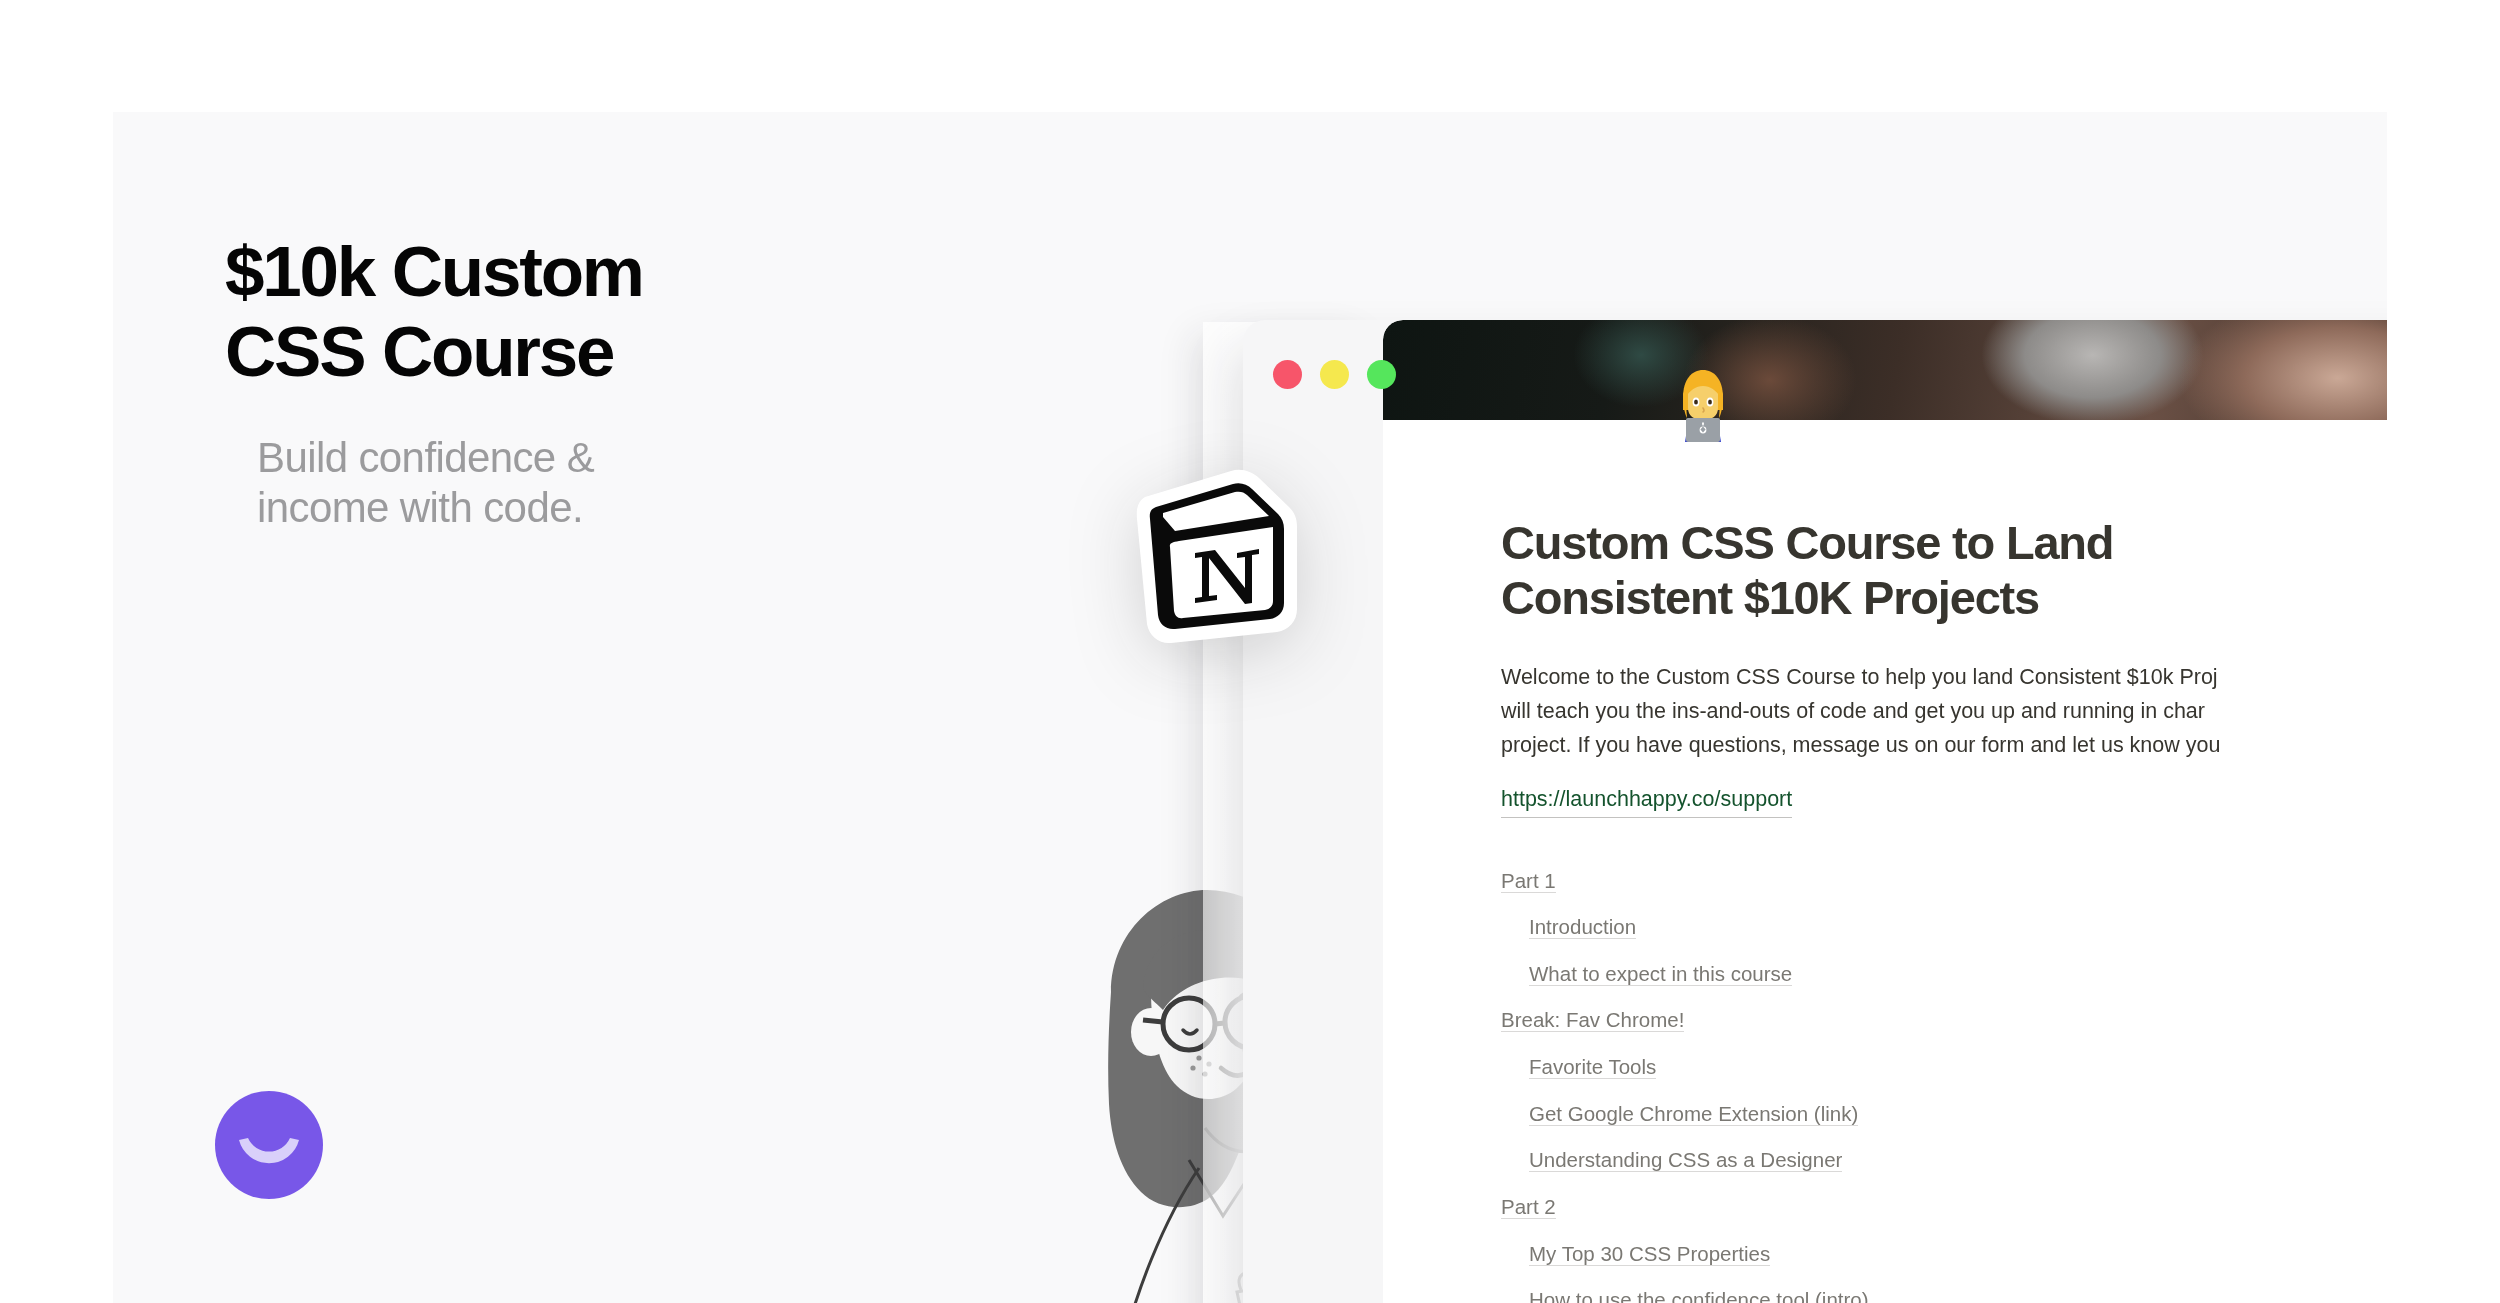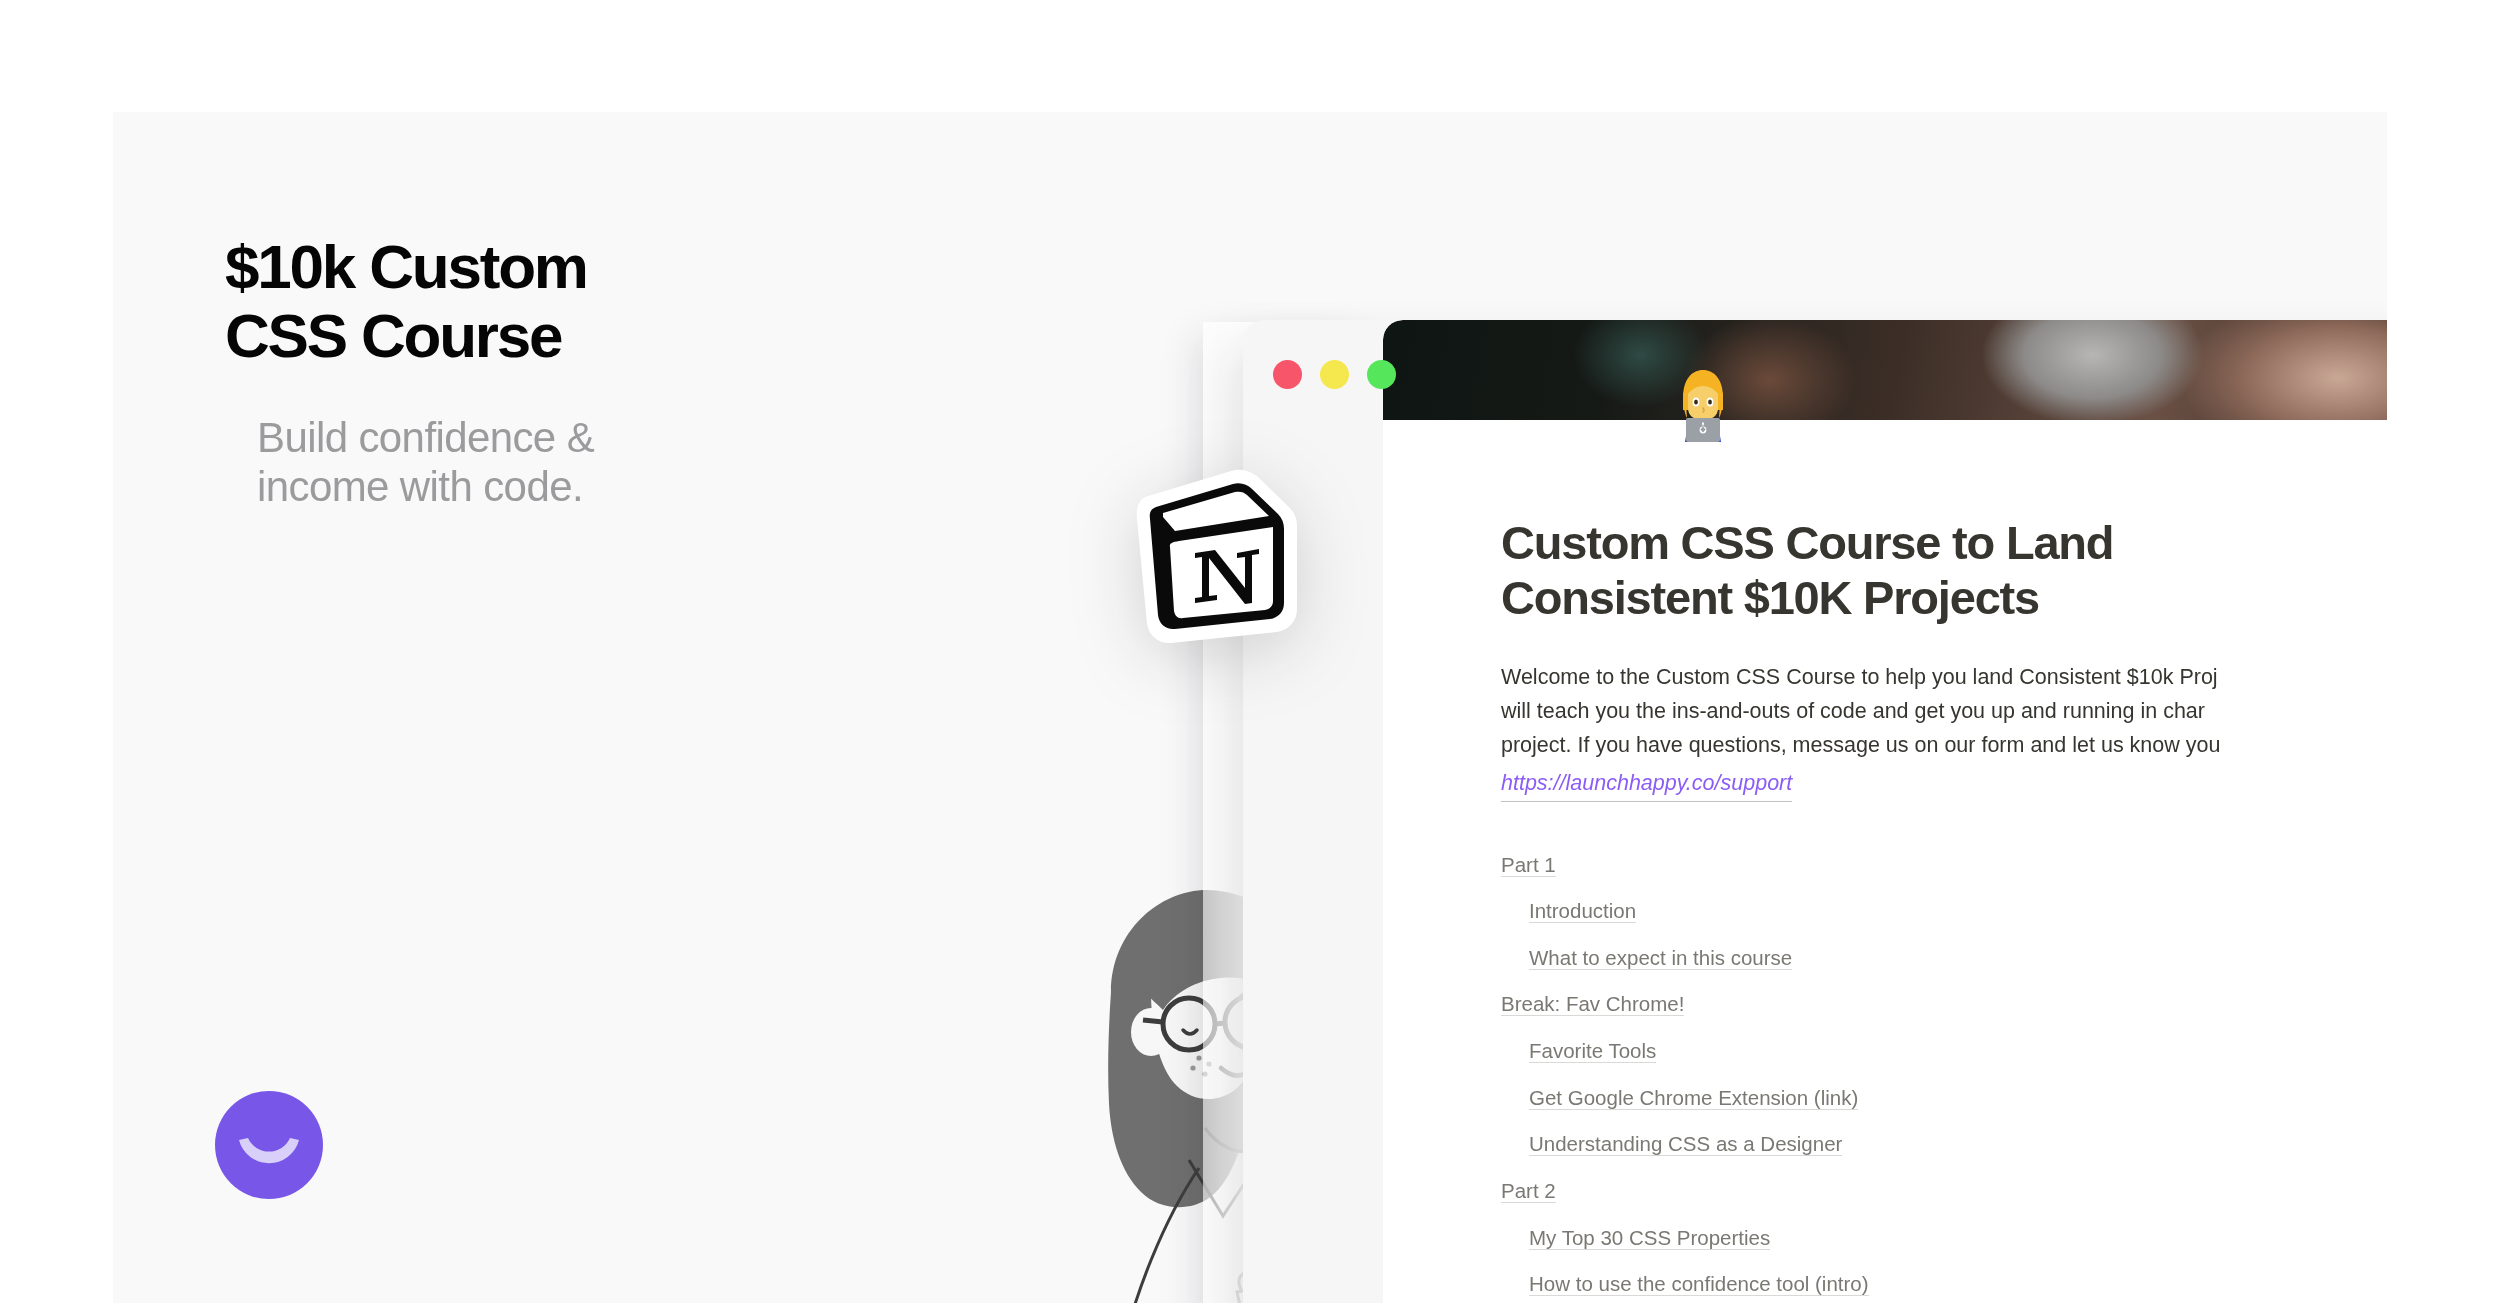--- a/index.html
+++ b/index.html
@@ -34,21 +34,21 @@
   
   .hero-left {
     position: absolute;
     left: 112px;
     top: 120px;
     width: 700px;
     z-index: 6;
   }
 
   .hero-title {
-    font-size: 62px;
+    font-size: 71px;
     line-height: 1.12;
     font-weight: 700;
     letter-spacing: -2.2px;
     color: #050505;
     white-space: pre-line;
   }
 
   .hero-subtitle {
     margin-top: 42px;
     font-size: 42px;
@@ -196,28 +196,27 @@
     margin-top: 34px;
     font-size: 21.5px;
     line-height: 1.59;
     color: #37352f;
     width: 1250px;
     white-space: pre-line;
   }
 
   .doc-link {
     display: inline-block;
-    margin-top: 4px;
+    margin-top: 20px;
     font-size: 21.5px;
     line-height: 1.59;
-    color: #8b5cf6;
+    color: #14532d;
     text-decoration: none;
     border-bottom: 1px solid rgba(55,53,47,0.30);
     cursor: pointer;
-    font-style: italic;
   }
 
   
   .toc {
     margin-top: 50px;
     width: 1250px;
   }
   .toc-entry {
     display: block;
     font-size: 20.5px;

